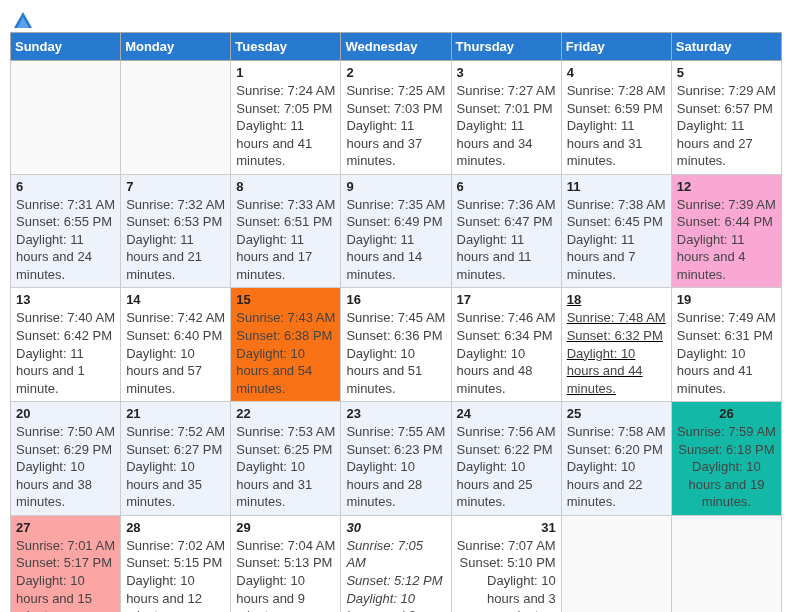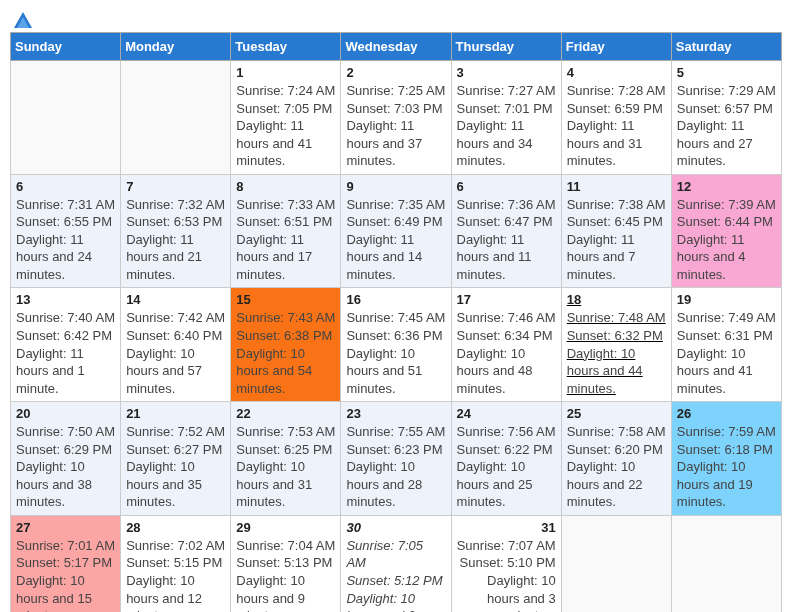--- a/index.html
+++ b/index.html
@@ -232,21 +232,21 @@
           <div class="day-info">Sunrise: 7:55 AM<br>Sunset: 6:23 PM<br>Daylight: 10 hours and 28 minutes.</div>
         </td>
         <td style="background: rgb(238, 243, 251);">
           <span class="day-num">24</span>
           <div class="day-info">Sunrise: 7:56 AM<br>Sunset: 6:22 PM<br>Daylight: 10 hours and 25 minutes.</div>
         </td>
         <td style="background: rgb(238, 243, 251);">
           <span class="day-num">25</span>
           <div class="day-info">Sunrise: 7:58 AM<br>Sunset: 6:20 PM<br>Daylight: 10 hours and 22 minutes.</div>
         </td>
-        <td style="background: #7dd3fc;">
+        <td style="background: #14b8a6; text-align: center;">
           <span class="day-num">26</span>
           <div class="day-info">Sunrise: 7:59 AM<br>Sunset: 6:18 PM<br>Daylight: 10 hours and 19 minutes.</div>
         </td>
       </tr>
       <tr>
         <td style="background: #fca5a5;">
           <span class="day-num">27</span>
           <div class="day-info">Sunrise: 7:01 AM<br>Sunset: 5:17 PM<br>Daylight: 10 hours and 15 minutes.</div>
         </td>
         <td style="background: rgb(255, 255, 255);">

